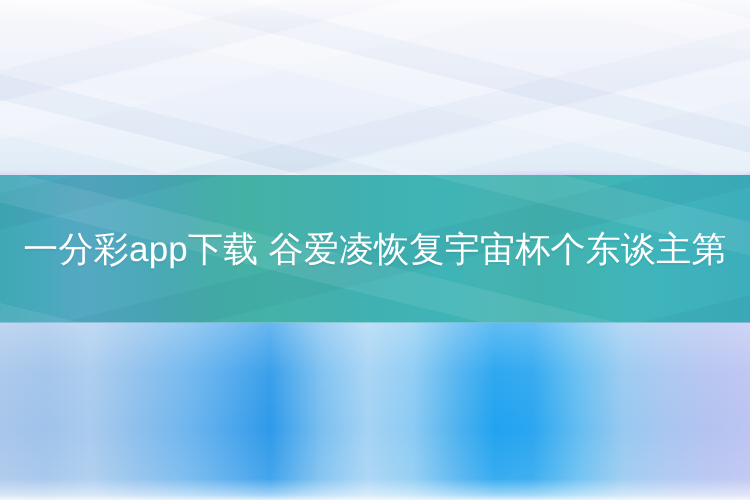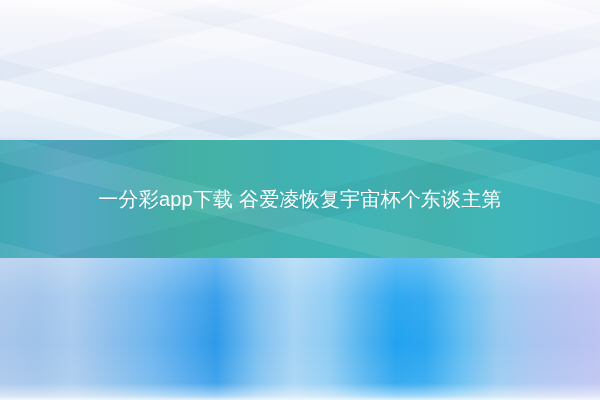--- a/index.html
+++ b/index.html
@@ -207,21 +207,21 @@
         rgba(0,60,90,0.00) 112px);
     pointer-events: none;
   }
 
   .headline {
     position: relative;
     z-index: 3;
     width: 100%;
     text-align: center;
     color: #ffffff;
-    font-size: 20px;
+    font-size: 28px;
     line-height: 35px;
     letter-spacing: 0.2px;
     font-weight: 400;
     white-space: nowrap;
     text-shadow: 0 1px 1px rgba(0,0,0,0.05);
   }
   .headline .line2 {
     display: block;
   }
 </style>

